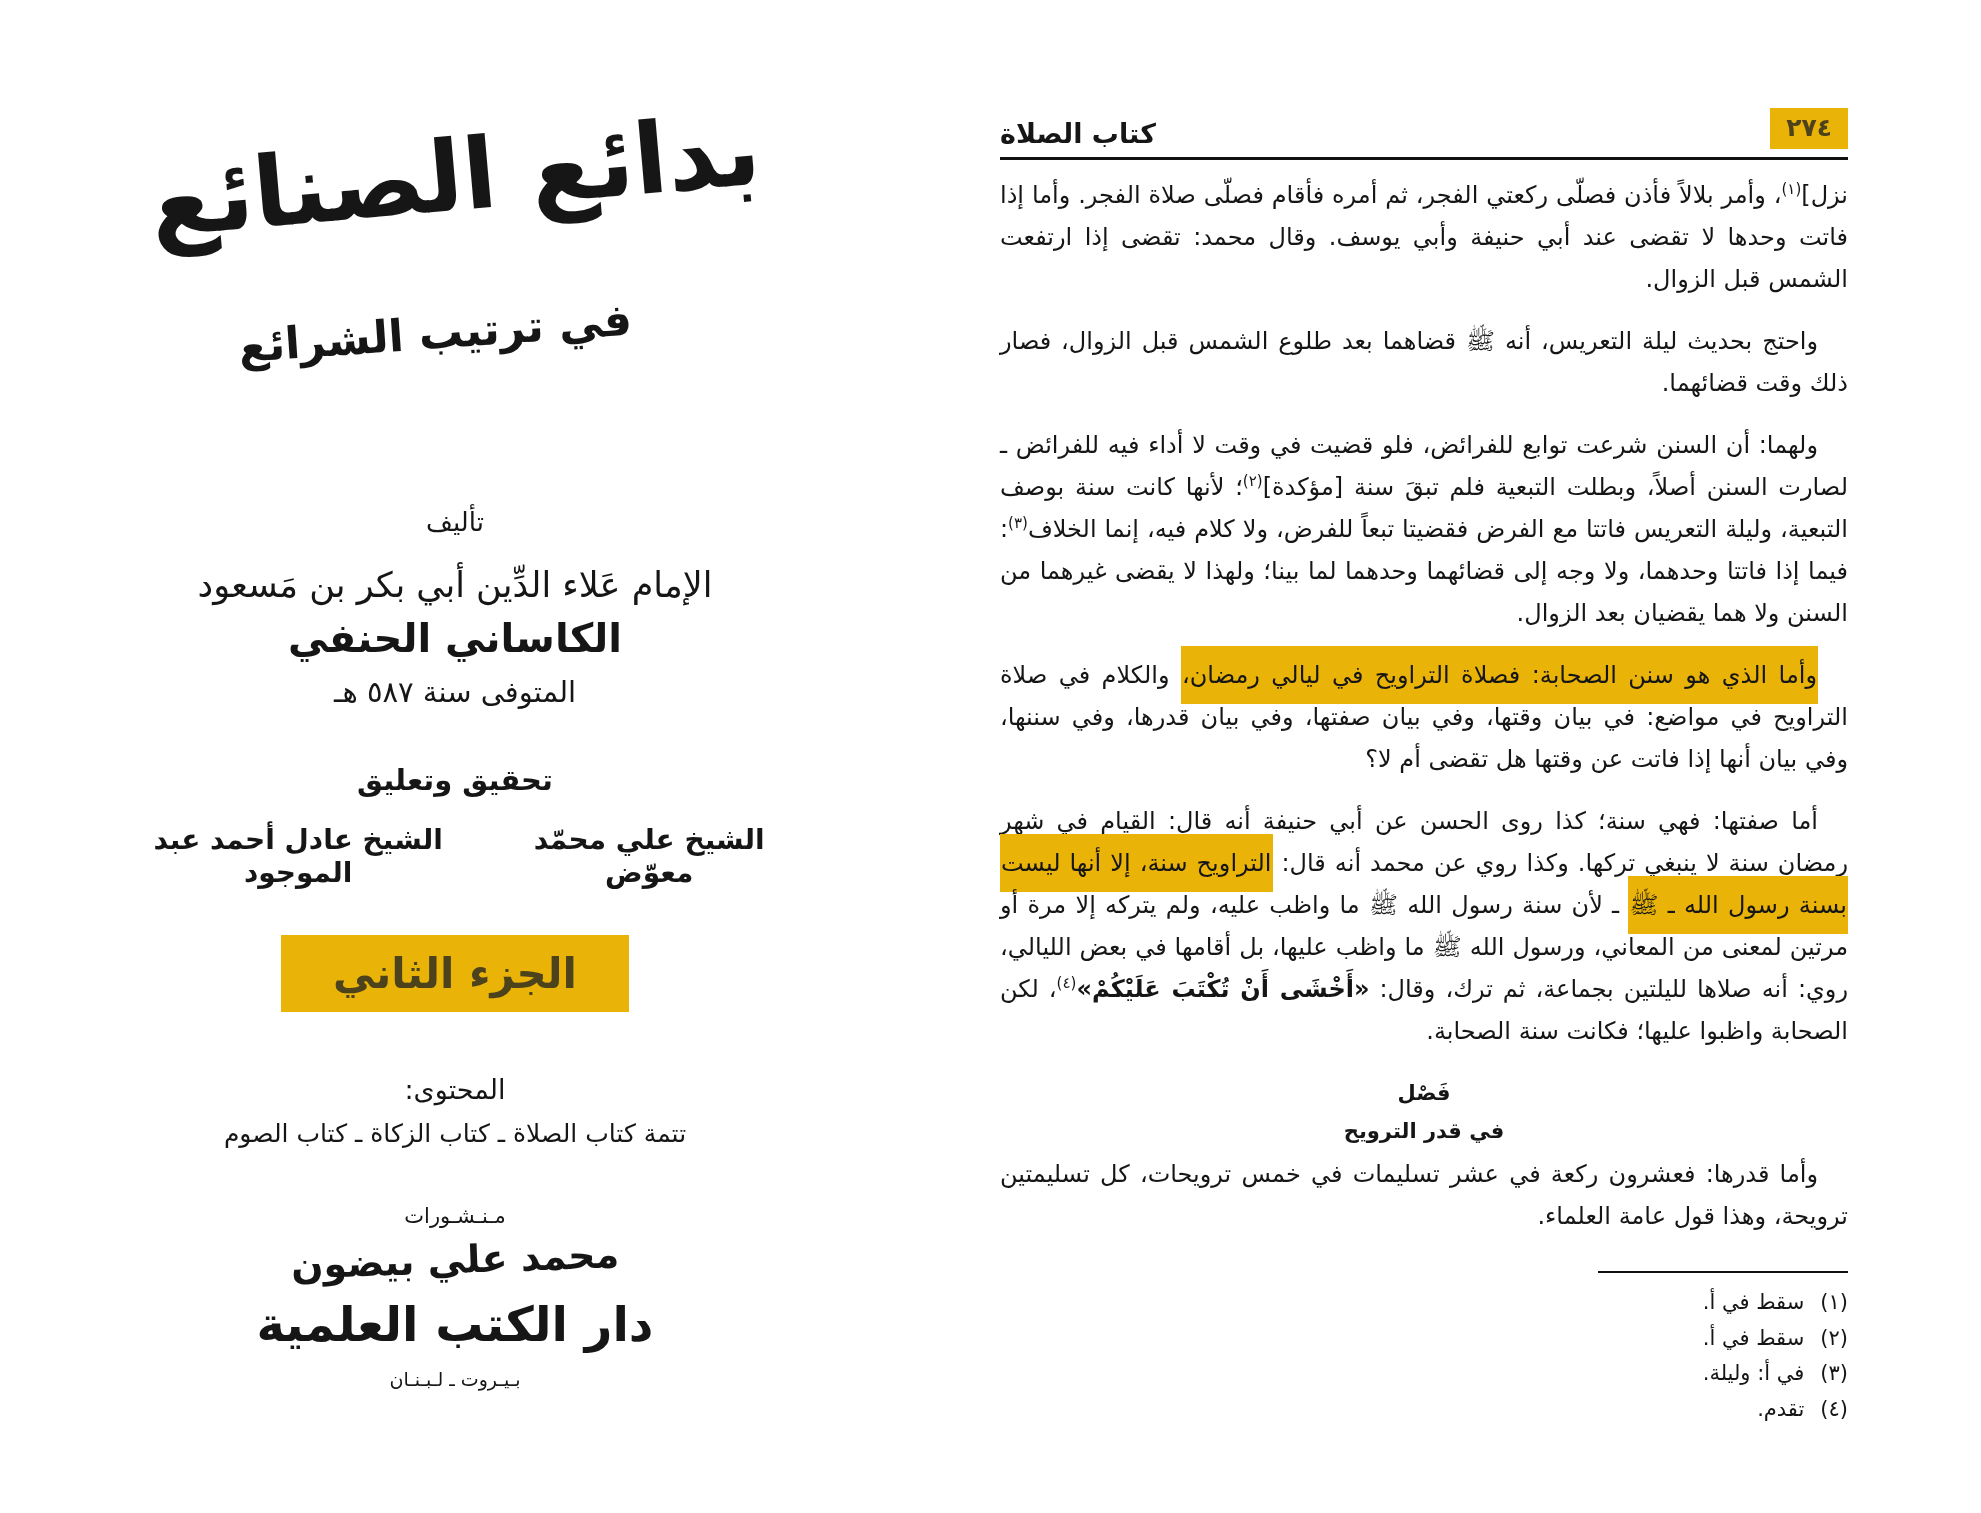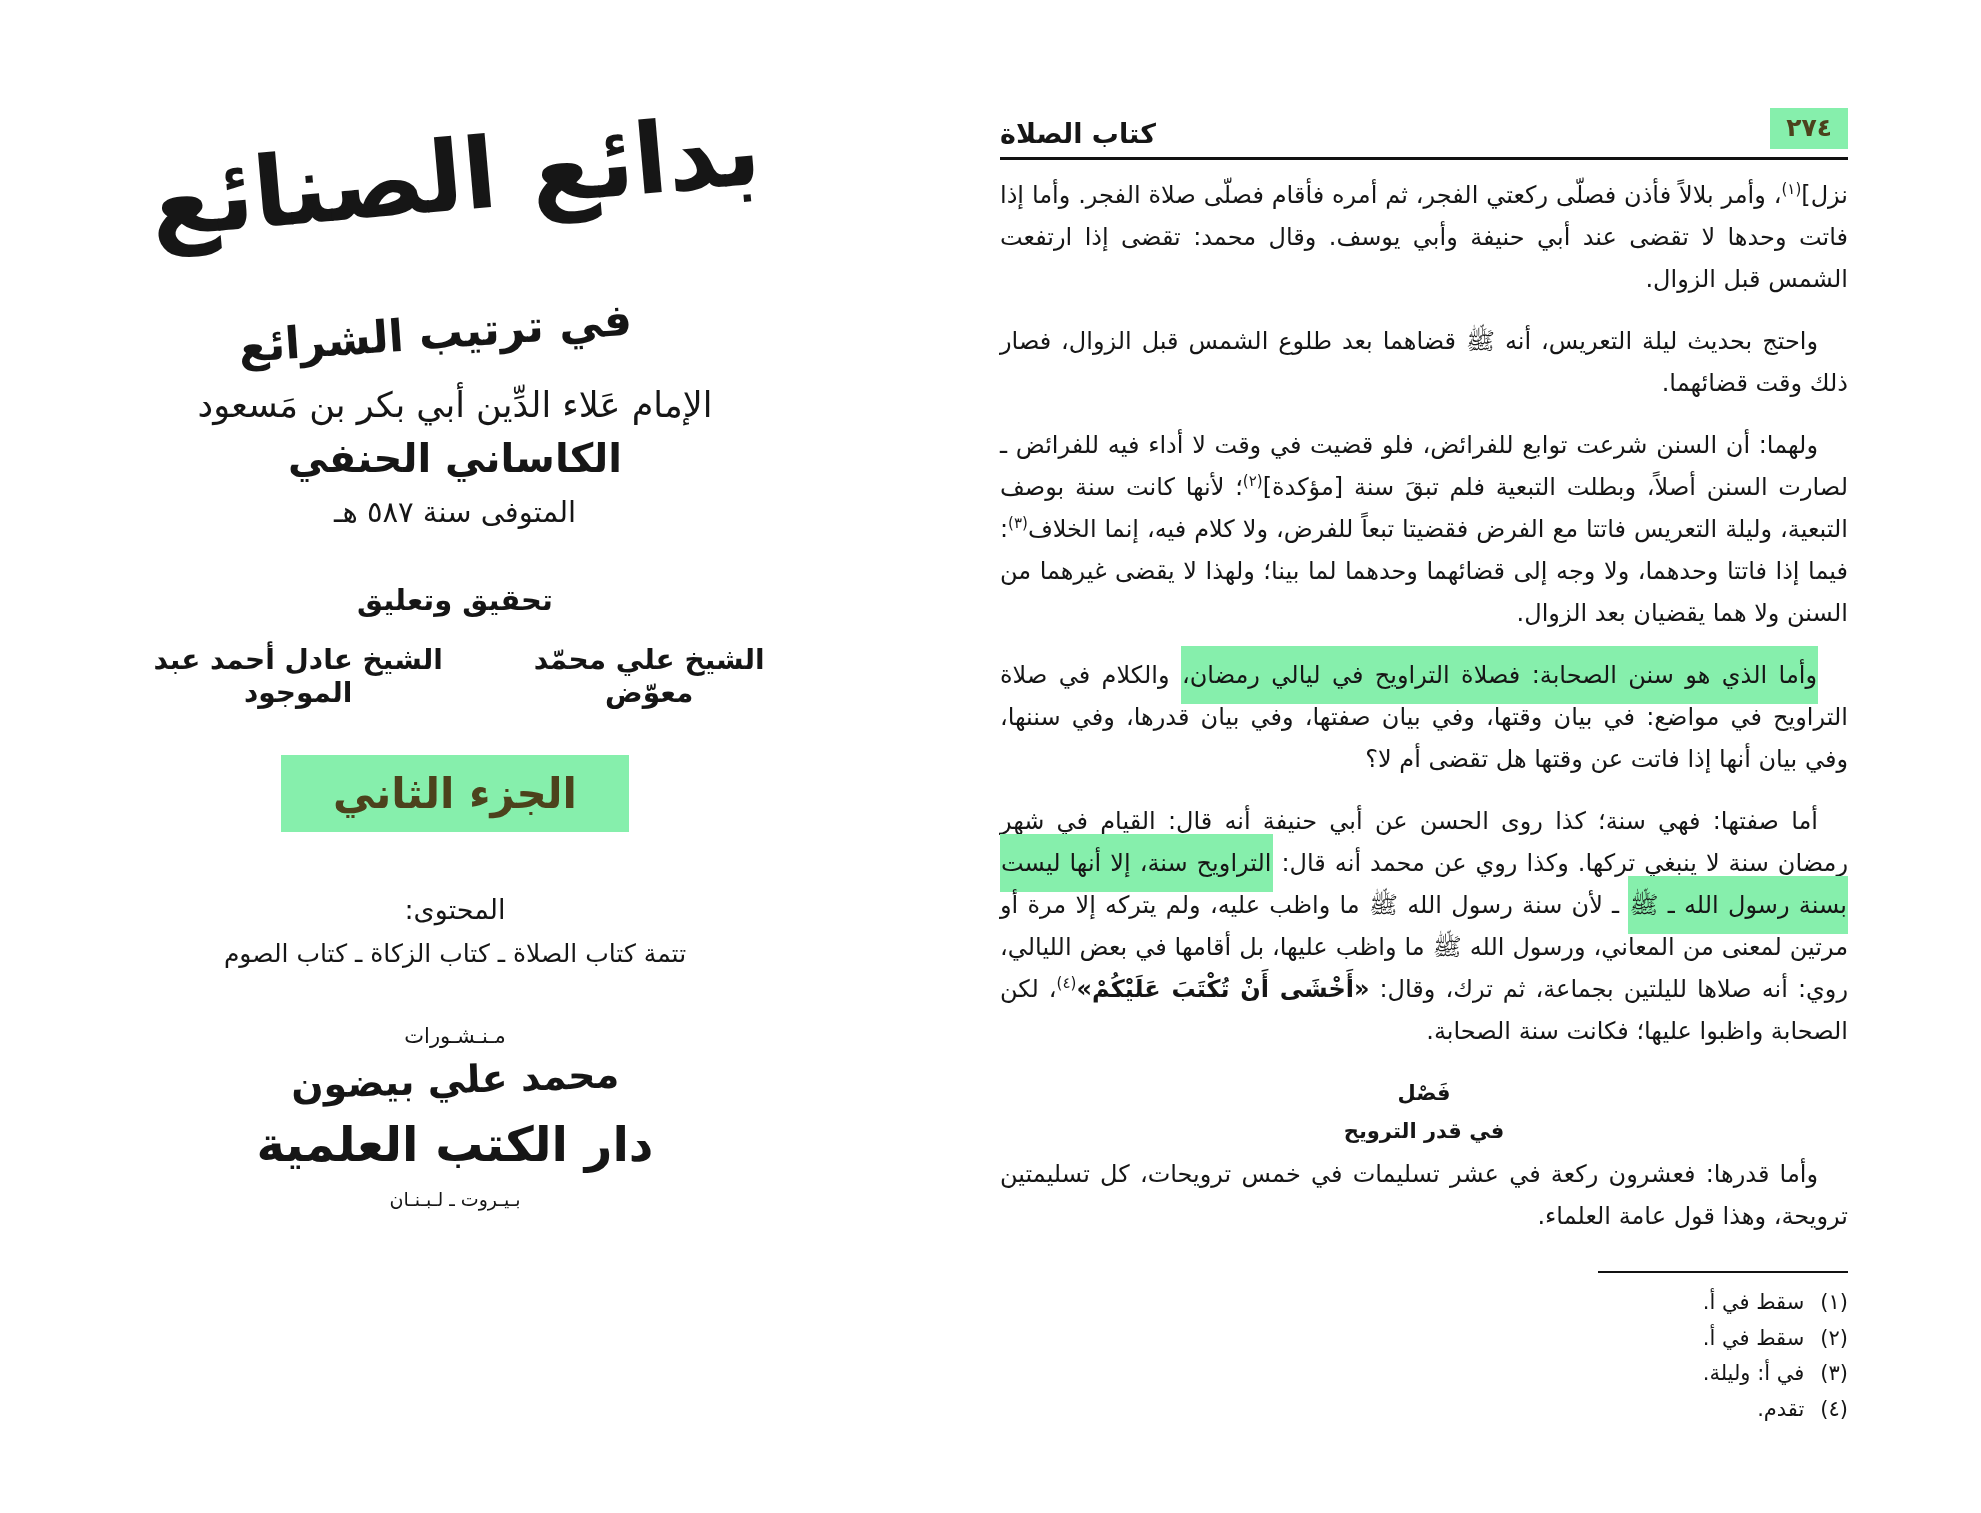--- a/index.html
+++ b/index.html
@@ -66,21 +66,21 @@
   }
   .header-rule { border-bottom: 3px solid #111; margin-bottom: 14px; }
 
   .para {
     font-size: 24px; line-height: 1.75; text-align: justify;
     margin: 0 0 20px 0;
   }
   .para.indent { text-indent: 30px; }
   sup { font-size: 15px; line-height: 0; }
   .b { font-weight: bold; }
-  .hl, .page-num, .volume { background: #86efac; }
+  .hl, .page-num, .volume { background: #eab308; }
   .hl { padding: 15px 1px; box-decoration-break: clone; -webkit-box-decoration-break: clone; }
 
   .fasl {
     text-align: center; font-weight: bold; font-size: 21px;
     line-height: 1.5; margin: 0 0 6px 0;
   }
   .fasl-top { margin-top: 26px; }
   .fasl + .para { margin-top: 2px; }
 
   .footnotes { margin-top: 34px; width: 280px; }
@@ -91,20 +91,21 @@
   .footnote .fn-num { flex: 0 0 auto; }
 </style>
 </head>
 <body>
 
 <div class="canvas">
 
   <div class="title-page">
     <div class="main-title">بدائع الصنائع</div>
     <div class="sub-title">في ترتيب الشرائع</div>
+    <div class="talif">تأليف</div>
     <div class="author-1">الإمام عَلاء الدِّين أبي بكر بن مَسعود</div>
     <div class="author-2">الكاساني الحنفي</div>
     <div class="death">المتوفى سنة ٥٨٧ هـ</div>
     <div class="tahqiq">تحقيق وتعليق</div>
     <div class="editors">
       <span>الشيخ علي محمّد معوّض</span>
       <span>الشيخ عادل أحمد عبد الموجود</span>
     </div>
     <div class="volume-wrap">
       <span class="volume">الجزء الثاني</span>

